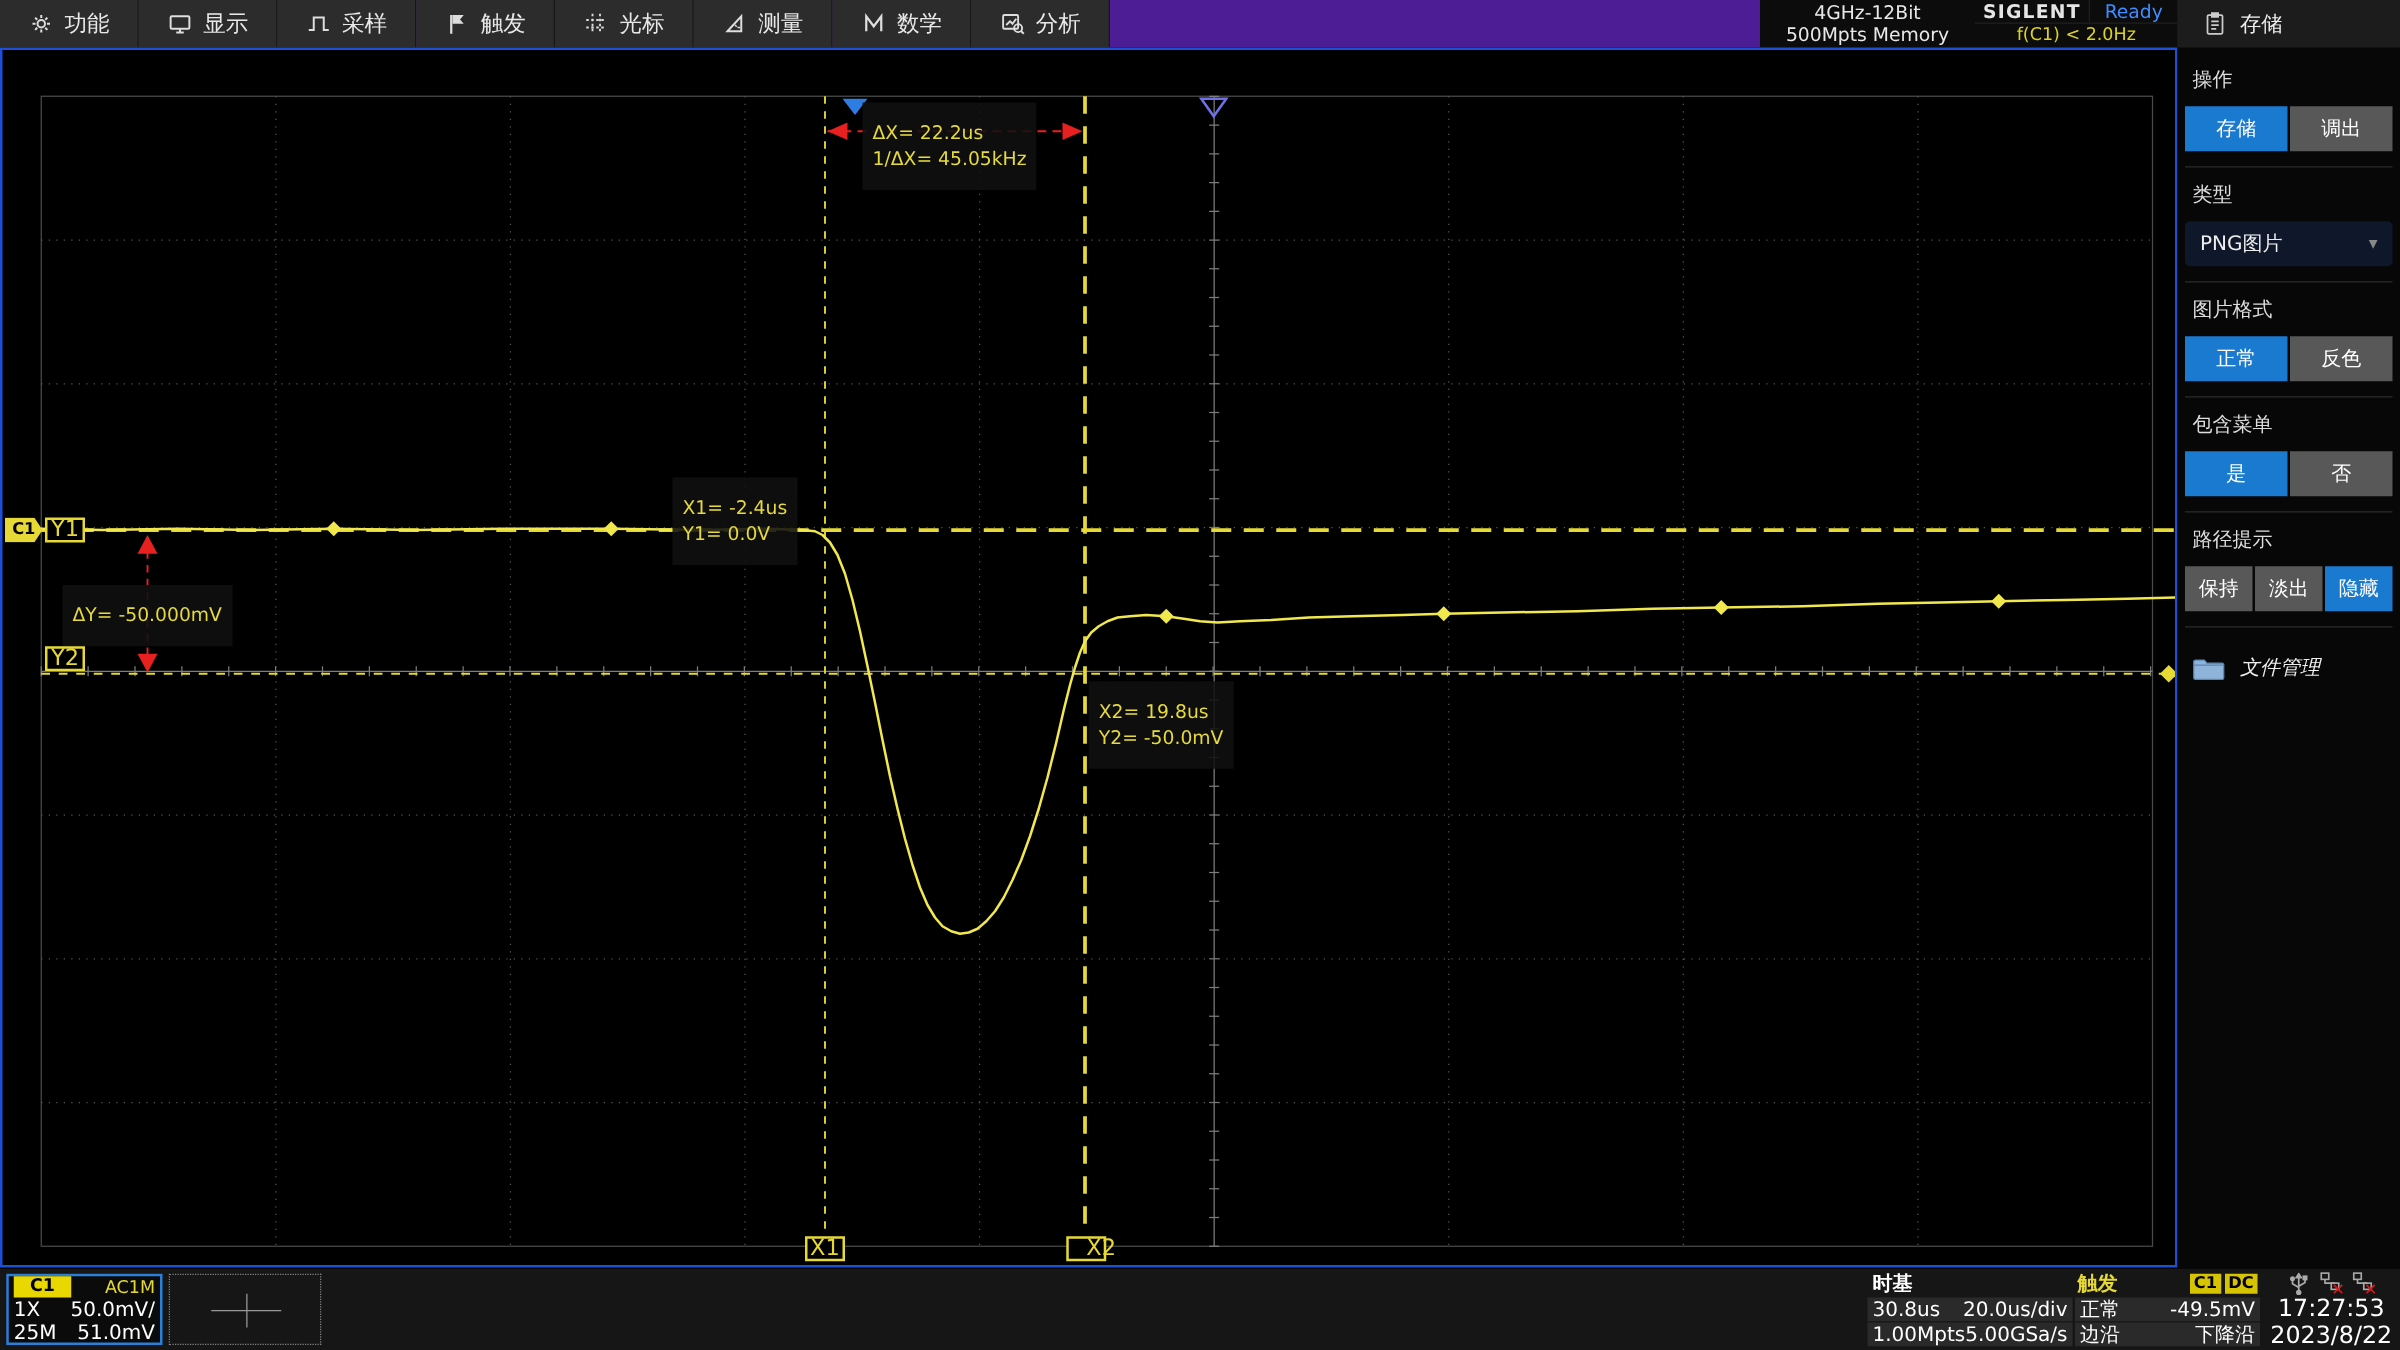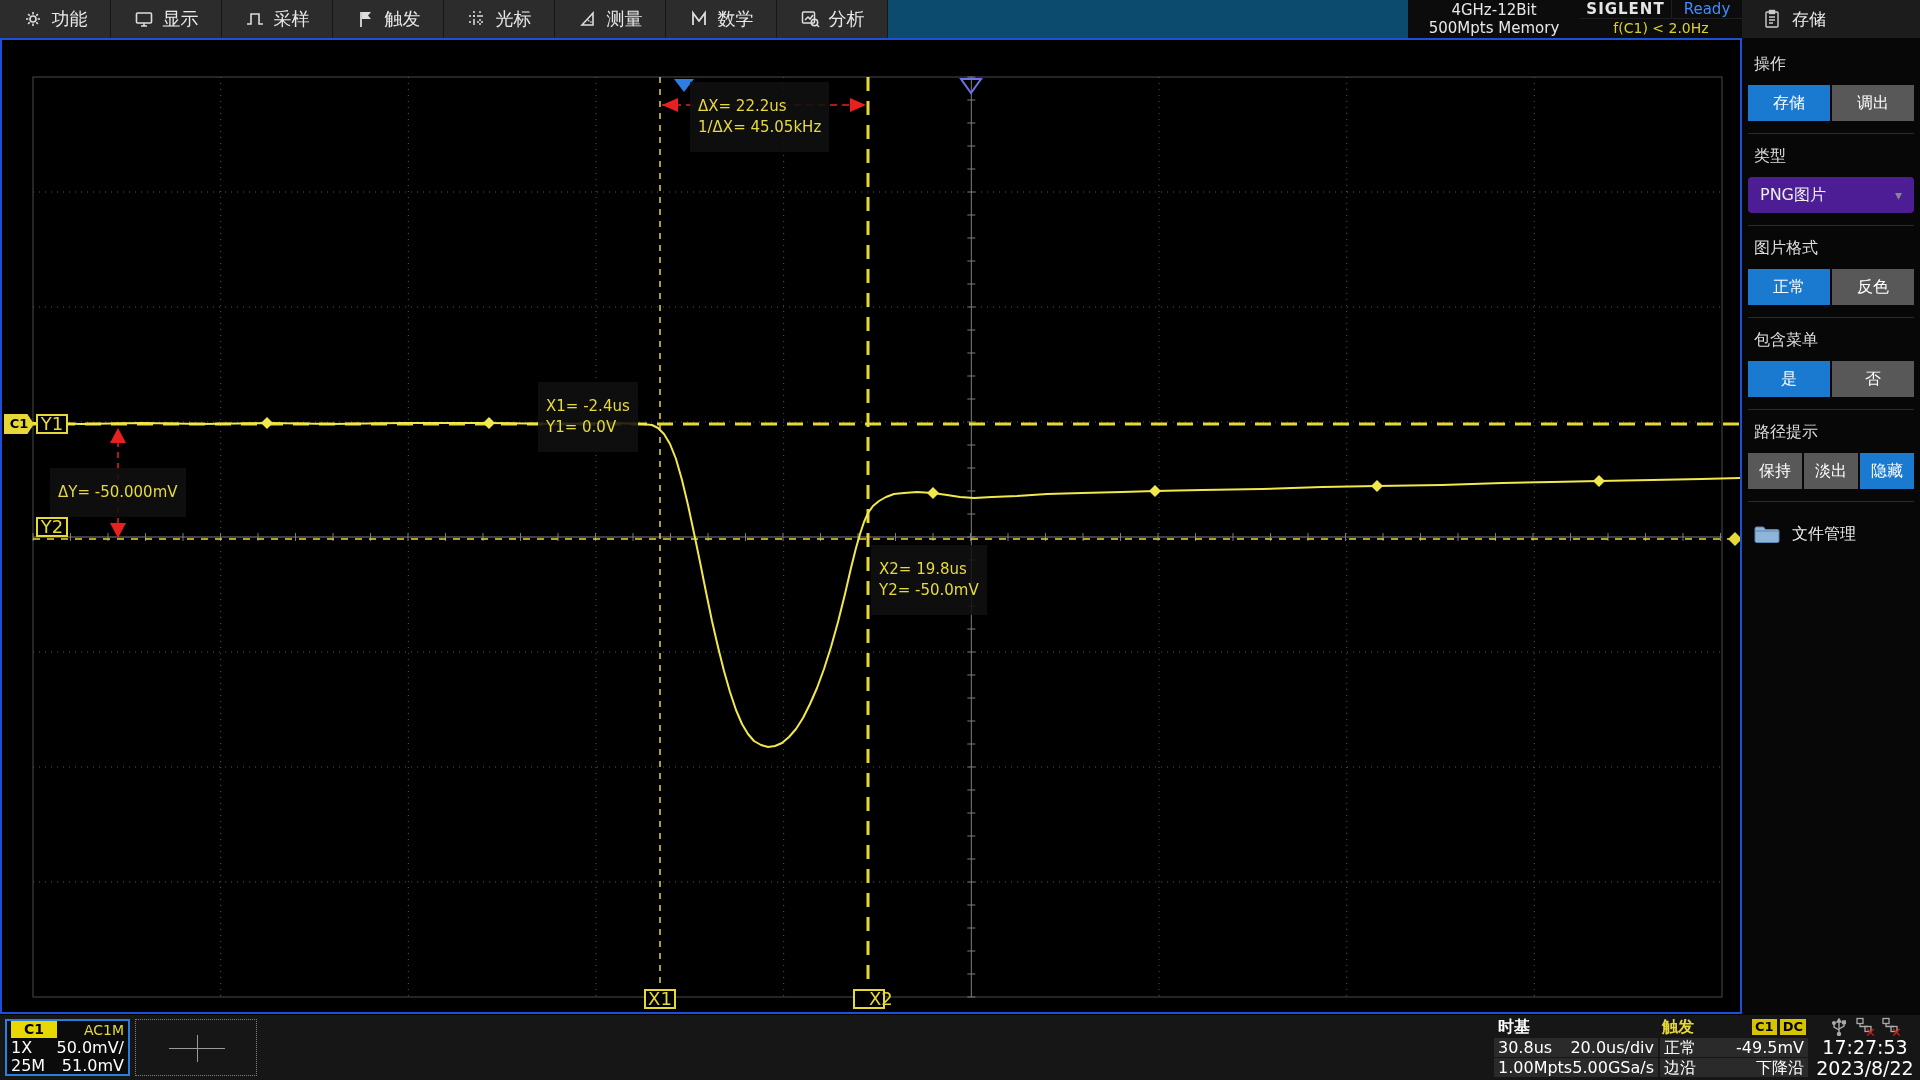--- a/index.html
+++ b/index.html
@@ -1,20 +1,20 @@
 <!DOCTYPE html>
 <html><head>
 <meta charset="utf-8">
 <style>
   * { margin:0; padding:0; box-sizing:border-box; }
   html,body { width:1920px; height:1080px; background:#000; overflow:hidden;
               font-family:"DejaVu Sans","Liberation Sans",sans-serif; }
 
   
-  .menubar { position:absolute; left:0; top:0; width:1755px; height:38px; background:#0c4a6e; }
+  .menubar { position:absolute; left:0; top:0; width:1755px; height:38px; background:#4c1d95; }
   .menu-items { position:absolute; left:0; top:0; height:38px; display:flex; }
   .menu-item { width:111px; height:38px; background:#2c2c2c; border-right:1px solid #171717;
                display:flex; align-items:center; justify-content:center; gap:9px;
                color:#e8e8e8; font-size:18px; cursor:default; }
   .menu-item svg { flex:0 0 auto; }
   .hdr-model { position:absolute; left:1408px; top:0; width:172px; height:38px; background:#0c0c0c;
                color:#e8e8e8; font-size:15px; line-height:18px; text-align:center; padding-top:1px; }
   .hdr-brand { position:absolute; left:1580px; top:0; width:162px; height:38px; background:#0c0c0c; }
   .hdr-brand .row1 { display:flex; height:19px; border-bottom:1px solid #1f1f1f; }
   .brand-logo { width:92px; color:#e5e5e5; font-weight:bold; font-size:15px; letter-spacing:1px;
@@ -39,25 +39,25 @@
   .sidebar { position:absolute; left:1742px; top:0; width:178px; height:1015px; background:#070707; }
   .sb-header { height:38px; background:#1c1c1c; display:flex; align-items:center; gap:12px;
                padding-left:22px; color:#eee; font-size:17px; }
   .sb-body { padding:4px 6px; }
   .sb-label { color:#ddd; font-size:16px; padding:12px 6px 10px 6px; }
   .sb-btnrow { display:flex; gap:2px; }
   .sb-btn { flex:1; height:36px; color:#fff; font-size:16px; display:flex; align-items:center;
             justify-content:center; background:#585858; cursor:default; }
   .sb-btn.active { background:#1a7ad0; }
   .sb-div { border-top:1px solid #2c2c2c; margin-top:12px; }
-  .sb-dd { height:36px; background:#4c1d95; border-radius:4px; display:flex; align-items:center;
+  .sb-dd { height:36px; background:#0f172a; border-radius:4px; display:flex; align-items:center;
            padding:0 12px; color:#eee; font-size:16px; justify-content:space-between; }
   .sb-dd .chev { color:#888; font-size:14px; }
-  .sb-file { display:flex; align-items:flex-start; gap:12px; color:#eee; font-size:16px;
-             padding:22px 6px 0 6px; }
+  .sb-file { display:flex; align-items:flex-end; gap:12px; color:#eee; font-size:16px;
+             padding:22px 6px 0 6px;font-style:italic; }
 
   
   .bottombar { position:absolute; left:0; top:1015px; width:1920px; height:65px; background:#161616; }
   .ch-box { position:absolute; left:5px; top:4px; width:125px; height:57px; background:#0b0b0b;
             border:2px solid #2b7fd9; font-size:16px; color:#fff; }
   .ch-box .r { display:flex; justify-content:space-between; height:18px; line-height:18px; padding:0 4px; }
   .ch-badge { background:#e8d800; color:#000; font-weight:bold; width:46px; text-align:center;
               font-size:14px; height:17px; line-height:17px; }
   .ch-ac { color:#e6d935; font-size:14px; }
   .empty-box { position:absolute; left:135px; top:4px; width:122px; height:57px; border:1px dotted #808080; }

